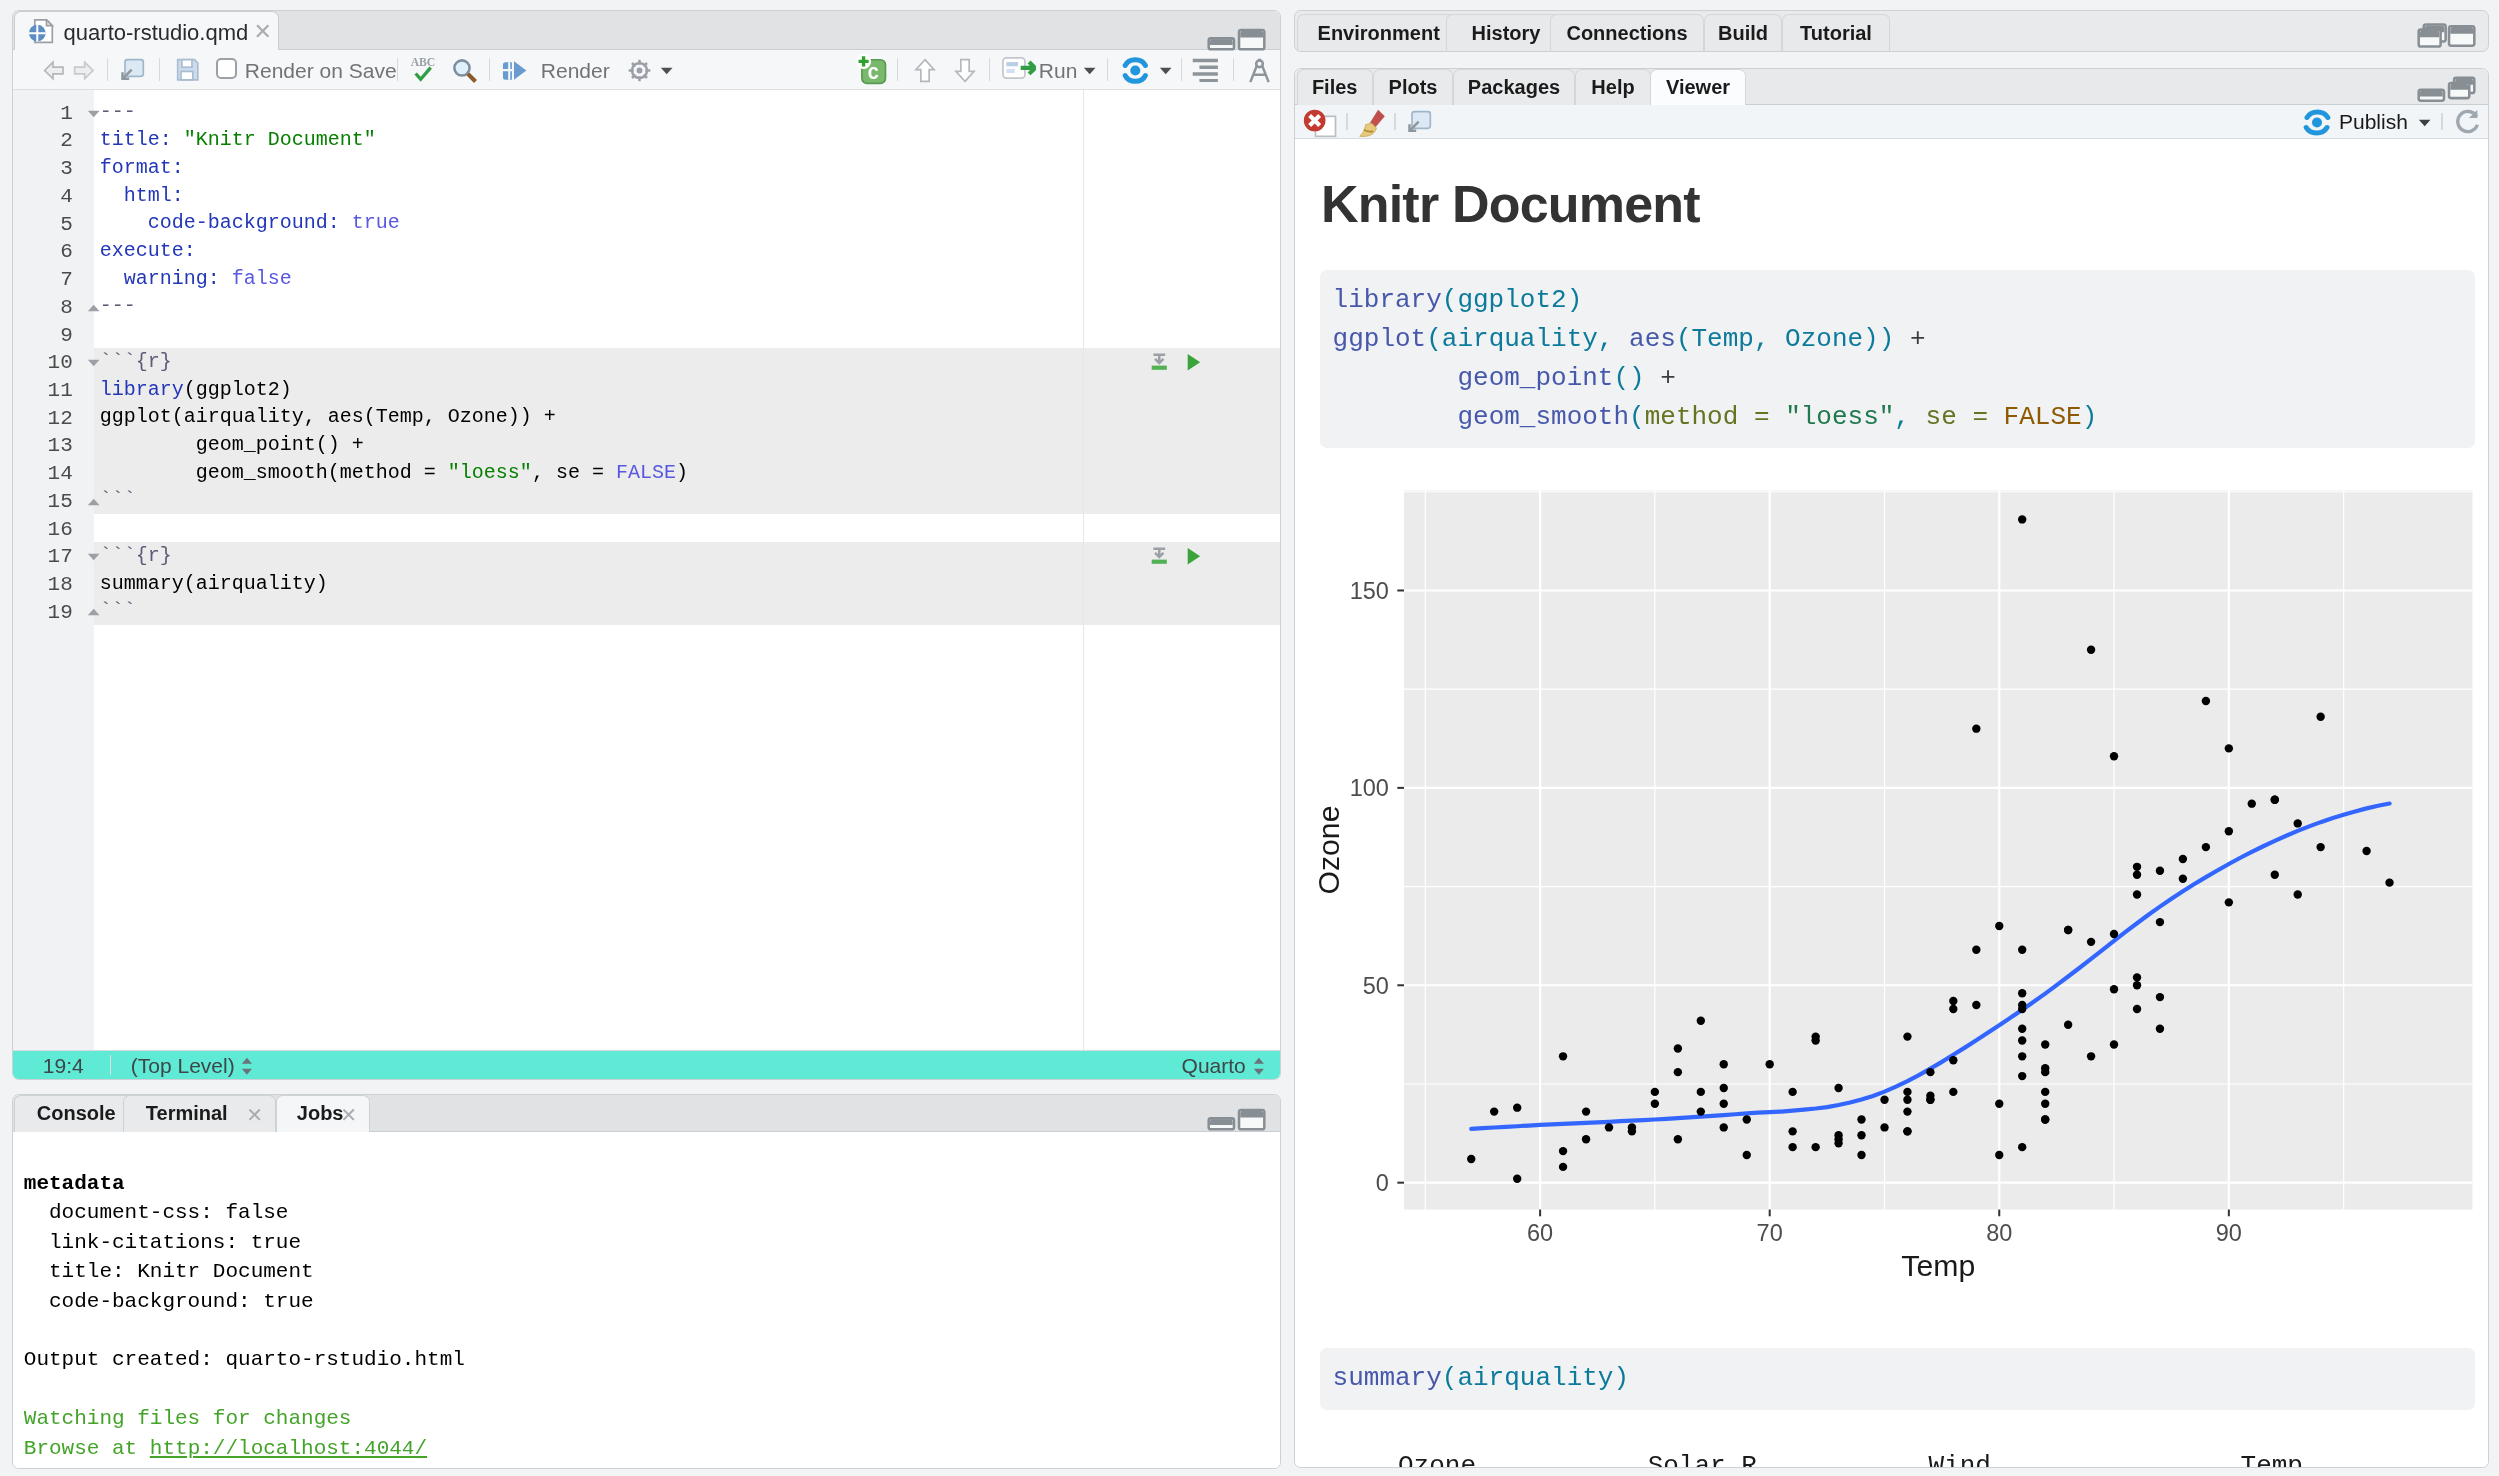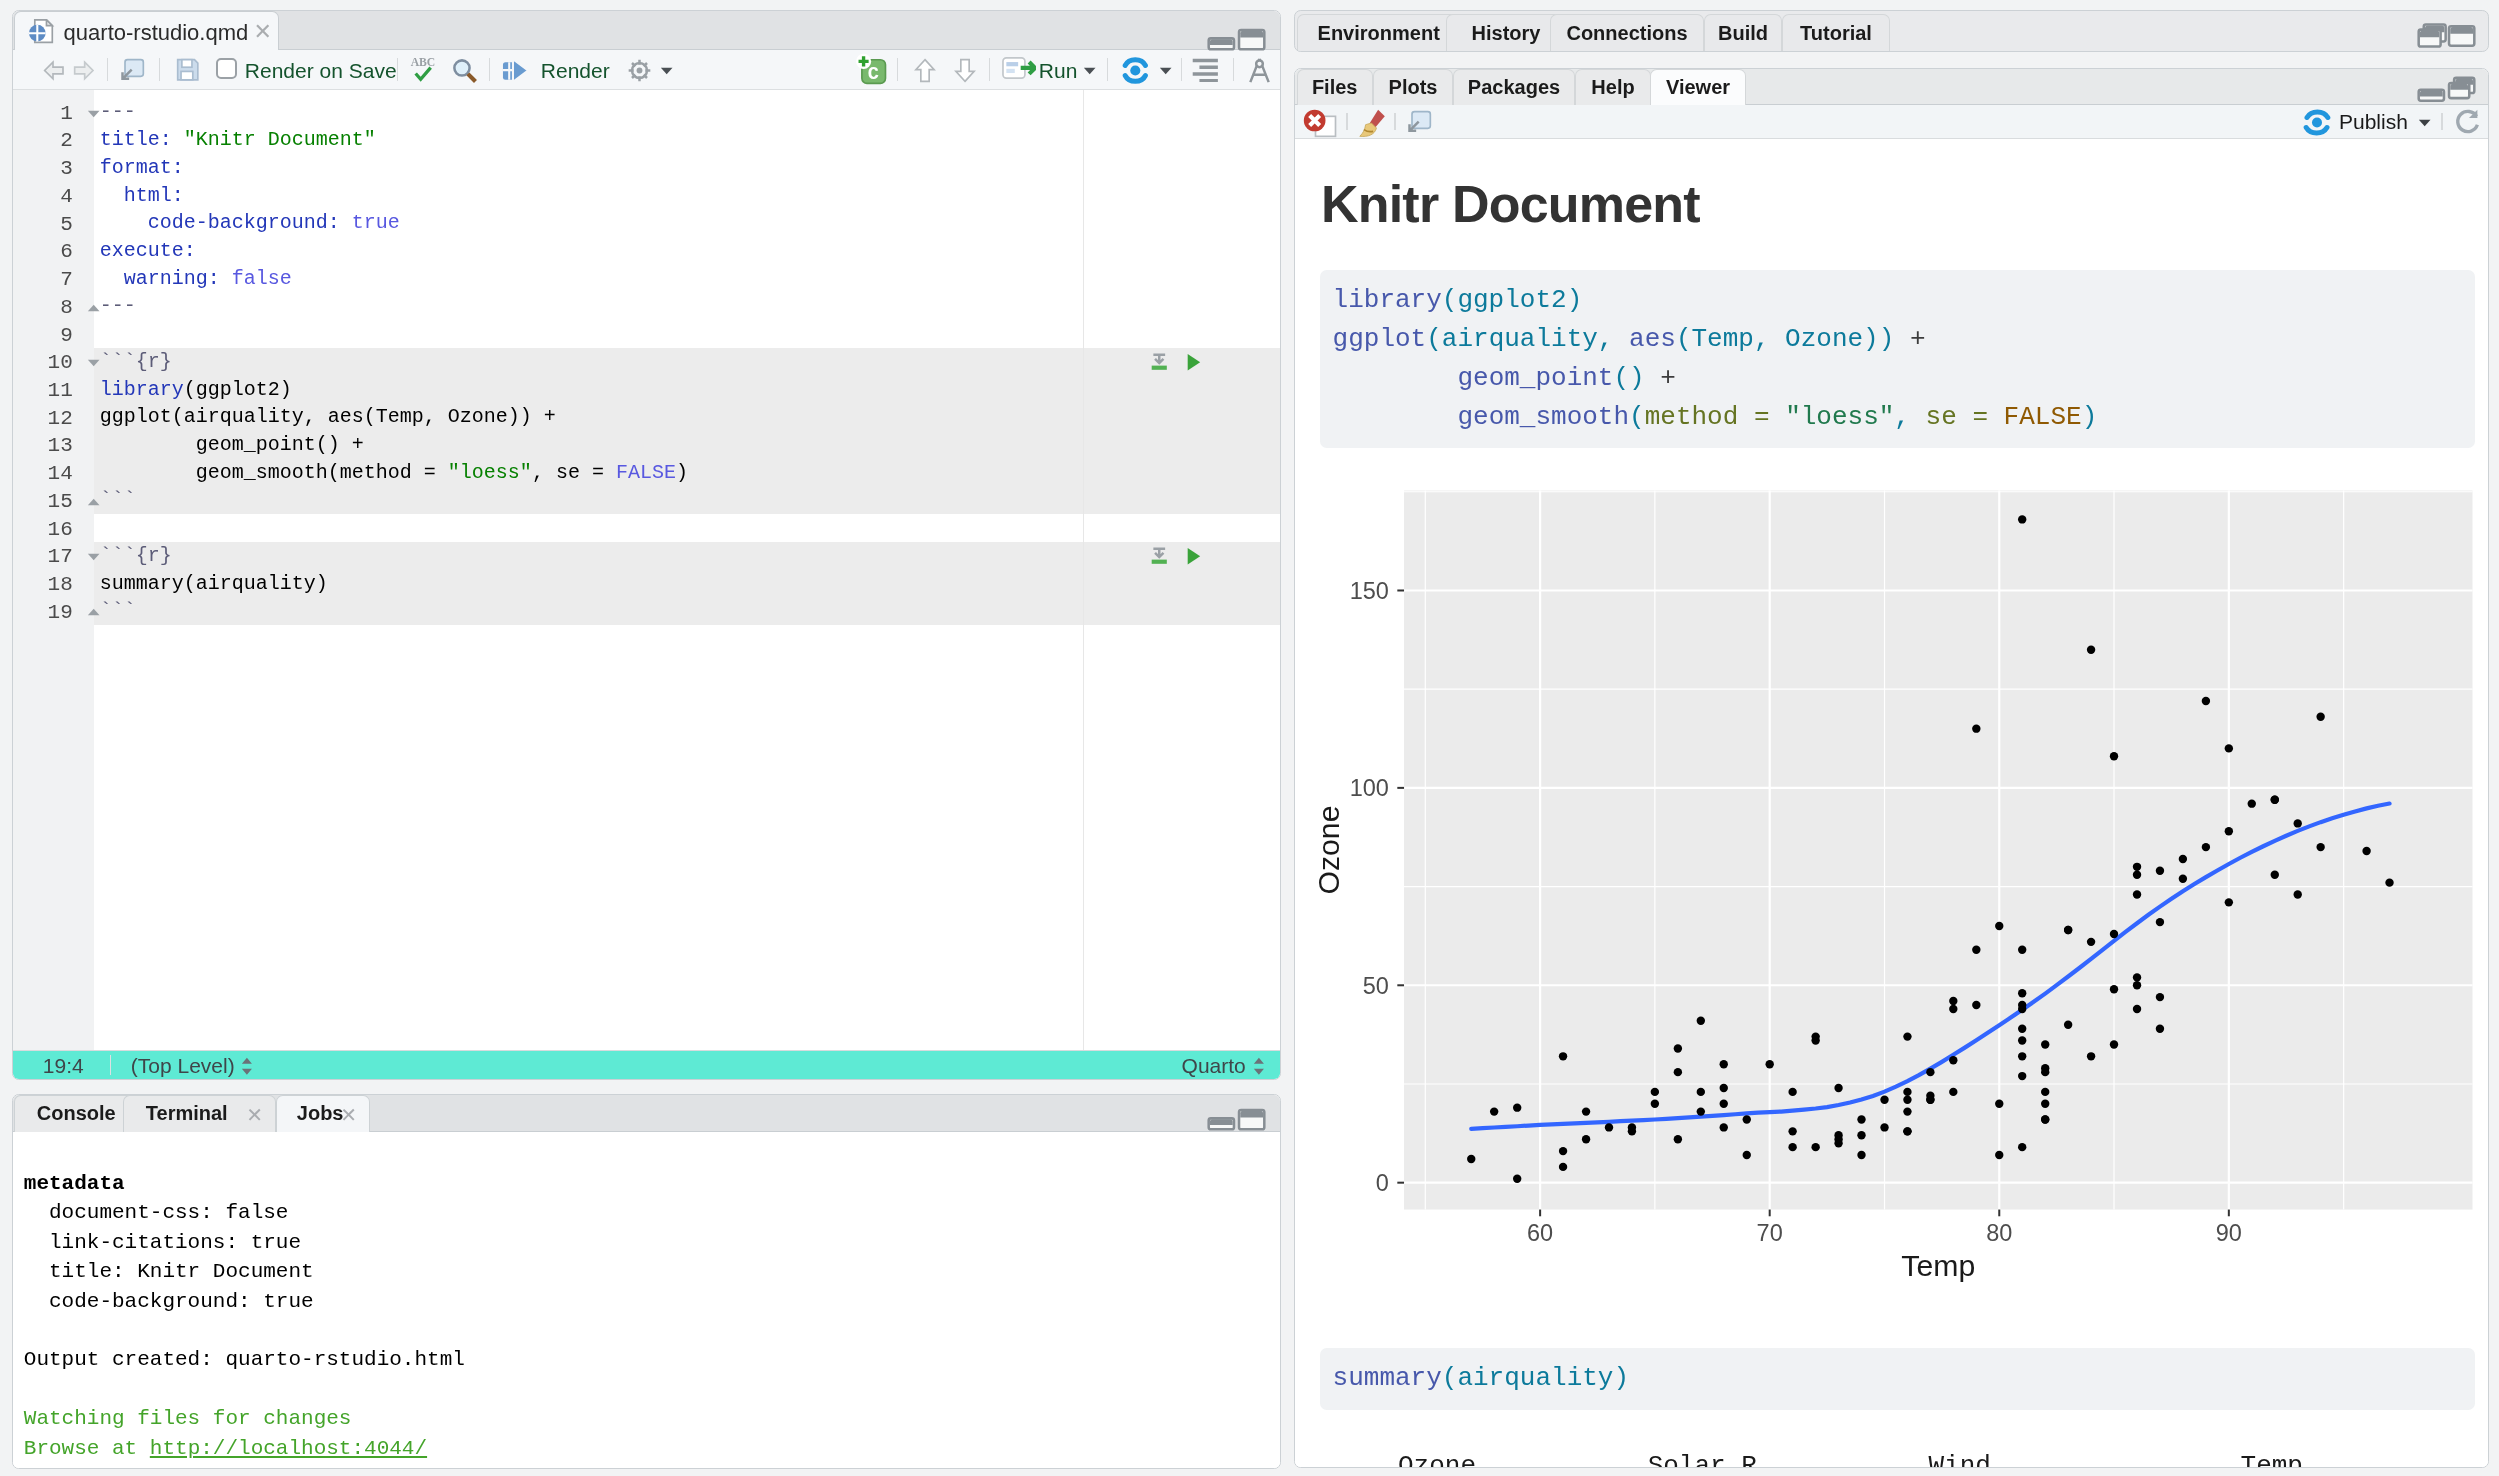--- a/index.html
+++ b/index.html
@@ -8,21 +8,21 @@
 .tabstrip { position:absolute; left:0; top:0; right:0; background:#e0e2e4; border-bottom:1.7px solid #c9ced2; }
 .sep { position:absolute; width:1.7px; top:7.6px; bottom:7.6px; background:#d7dadc; }
 svg { display:block; }
 
 #ed { left:11.8px; top:10px; width:1269px; height:1070px; }
 #ed-tabs { height:39px; }
 #ed-tab { position:absolute; left:0.8px; top:0; width:265px; height:39px; background:#f5f7f9; border:1.7px solid #c9ced2; border-bottom:none; border-radius:6.7px 6.7px 0 0; }
 #ed-tab .ttxt { position:absolute; left:49px; top:7.6px; font-size:22px; color:#2b2b2b; }
 #ed-tab .tx { position:absolute; left:239px; top:6.7px; font-size:22px; color:#aaadb0; }
 #ed-tool { position:absolute; left:0; top:39px; width:100%; height:40px; background:#f5f7f9; border-bottom:1.7px solid #dcdfe1; }
-#ed-tool .lbl { position:absolute; top:9.2px; font-size:21px; color:#14532d;text-align:right; }
+#ed-tool .lbl { position:absolute; top:9.2px; font-size:21px; color:#737373;text-align:right; }
 #ed-code { position:absolute; left:0; top:79px; right:0; bottom:29px; background:#fff; }
 #gutter { position:absolute; left:0; top:0; width:81px; height:100%; background:#f1f2f3; }
 .chunkbg { position:absolute; left:81px; right:0; background:#ececec; }
 #marginline { position:absolute; left:1070px; top:0; bottom:0; width:1.7px; background:#e7e7e7; }
 .lnum { position:absolute; width:60px; text-align:right; font-size:21px; color:#4b4b4b; font-family:"Liberation Mono",monospace; }
 .cline { position:absolute; left:87px; font-size:20px; line-height:28px; color:#000; white-space:pre; font-family:"Liberation Mono",monospace; }
 .cb { color:#2337b8; } 
 .cg { color:#068000; } 
 .cv { color:#5858e0; } 
 .cf { color:#5c5c78; } 

